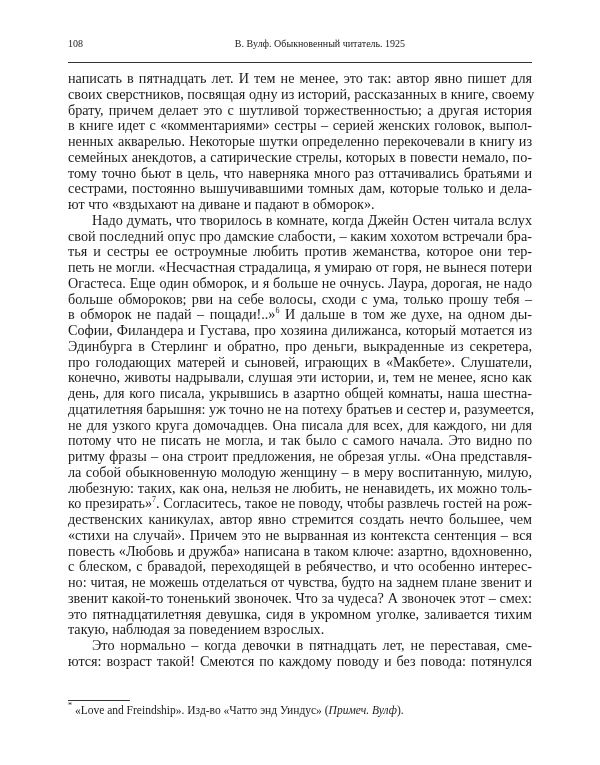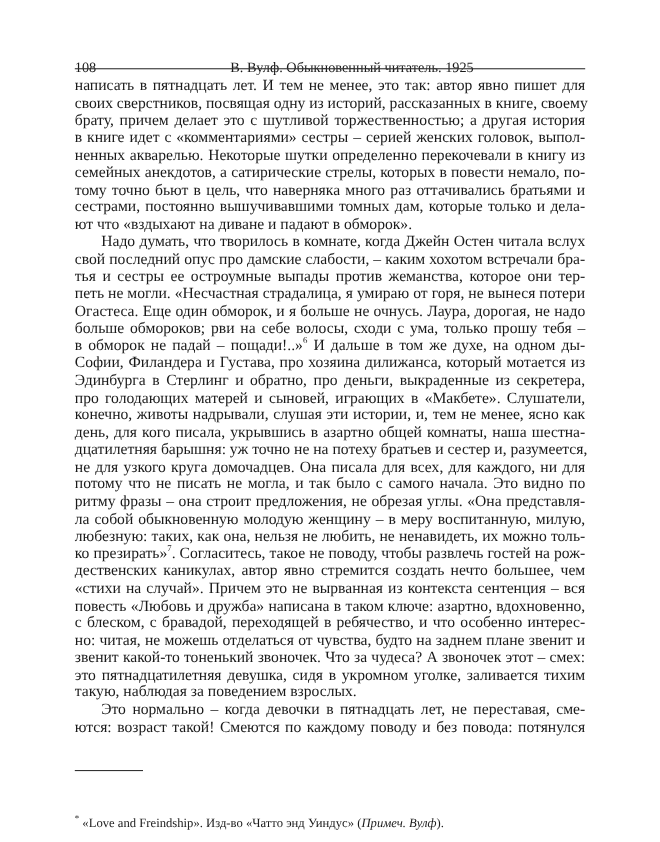--- a/index.html
+++ b/index.html
@@ -1,29 +1,29 @@
 <!DOCTYPE html>
 <html><head>
 <meta charset="utf-8">
 <style>
   html, body { margin: 0; padding: 0; background: #ffffff; }
   body { width: 600px; height: 765px; position: relative; overflow: hidden;
          font-family: "Liberation Serif", "DejaVu Serif", serif; color: #1a1a1a; }
-  .running-head { position: absolute; left: 68px; top: 53px; width: 464px; height: 20px;
-                  font-size: 13px; }
+  .running-head { position: absolute; left: 68px; top: 38px; width: 464px; height: 20px;
+                  font-size: 10px; }
   .page-number { position: absolute; left: 0; top: 0; }
   .head-title { position: absolute; left: 0; right: 0; top: 0; text-align: center; padding-left: 40px; }
   .head-rule { position: absolute; left: 68px; top: 62px; width: 464px; height: 0; border-top: 1.3px solid #333; }
   .body-text { position: absolute; left: 68px; top: 71px; width: 464px; font-size: 14.2px; line-height: 15.75px; }
   .line { display: block; white-space: nowrap; text-align: justify; text-align-last: justify; height: 15.75px; }
   .line.last { text-align-last: left; }
   .indent { padding-left: 24px; }
   sup { font-size: 8px; line-height: 0; vertical-align: 6px; }
   .fn-rule { position: absolute; left: 68px; top: 700px; width: 62px; border-top: 1px solid #333; }
-  .footnote { position: absolute; left: 68px; top: 704px; font-size: 11.5px; white-space: nowrap; margin-top: 39px; }
+  .footnote { position: absolute; left: 68px; top: 704px; font-size: 11.5px; white-space: nowrap; }
   .footnote i { font-style: italic; }
 </style>
 </head>
 <body>
 
 <div class="running-head">
   <span class="page-number">108</span>
   <span class="head-title">В. Вулф. Обыкновенный читатель. 1925</span>
 </div>
 <div class="head-rule"></div>
@@ -33,21 +33,21 @@
     <span class="line"><span>своих сверстников, посвящая одну из историй, рассказанных в книге, своему</span></span>
     <span class="line"><span>брату, причем делает это с шутливой торжественностью; а другая история</span></span>
     <span class="line"><span>в книге идет с «комментариями» сестры – серией женских головок, выпол-</span></span>
     <span class="line"><span>ненных акварелью. Некоторые шутки определенно перекочевали в книгу из</span></span>
     <span class="line"><span>семейных анекдотов, а сатирические стрелы, которых в повести немало, по-</span></span>
     <span class="line"><span>тому точно бьют в цель, что наверняка много раз оттачивались братьями и</span></span>
     <span class="line"><span>сестрами, постоянно вышучивавшими томных дам, которые только и дела-</span></span>
     <span class="line last"><span>ют что «вздыхают на диване и падают в обморок».</span></span>
     <span class="line indent"><span>Надо думать, что творилось в комнате, когда Джейн Остен читала вслух</span></span>
     <span class="line"><span>свой последний опус про дамские слабости, – каким хохотом встречали бра-</span></span>
-    <span class="line"><span>тья и сестры ее остроумные выпады против жеманства, которое они тер-</span></span>
+    <span class="line"><span>тья и сестры ее остроумные любить против жеманства, которое они тер-</span></span>
     <span class="line"><span>петь не могли. «Несчастная страдалица, я умираю от горя, не вынеся потери</span></span>
     <span class="line"><span>Огастеса. Еще один обморок, и я больше не очнусь. Лаура, дорогая, не надо</span></span>
     <span class="line"><span>больше обмороков; рви на себе волосы, сходи с ума, только прошу тебя –</span></span>
     <span class="line"><span>в обморок не падай – пощади!..»</span><sup>6</sup><span> И дальше в том же духе, на одном ды-</span></span>
     <span class="line"><span>Софии, Филандера и Густава, про хозяина дилижанса, который мотается из</span></span>
     <span class="line"><span>Эдинбурга в Стерлинг и обратно, про деньги, выкраденные из секретера,</span></span>
     <span class="line"><span>про голодающих матерей и сыновей, играющих в «Макбете». Слушатели,</span></span>
     <span class="line"><span>конечно, животы надрывали, слушая эти истории, и, тем не менее, ясно как</span></span>
     <span class="line"><span>день, для кого писала, укрывшись в азартно общей комнаты, наша шестна-</span></span>
     <span class="line"><span>дцатилетняя барышня: уж точно не на потеху братьев и сестер и, разумеется,</span></span>

